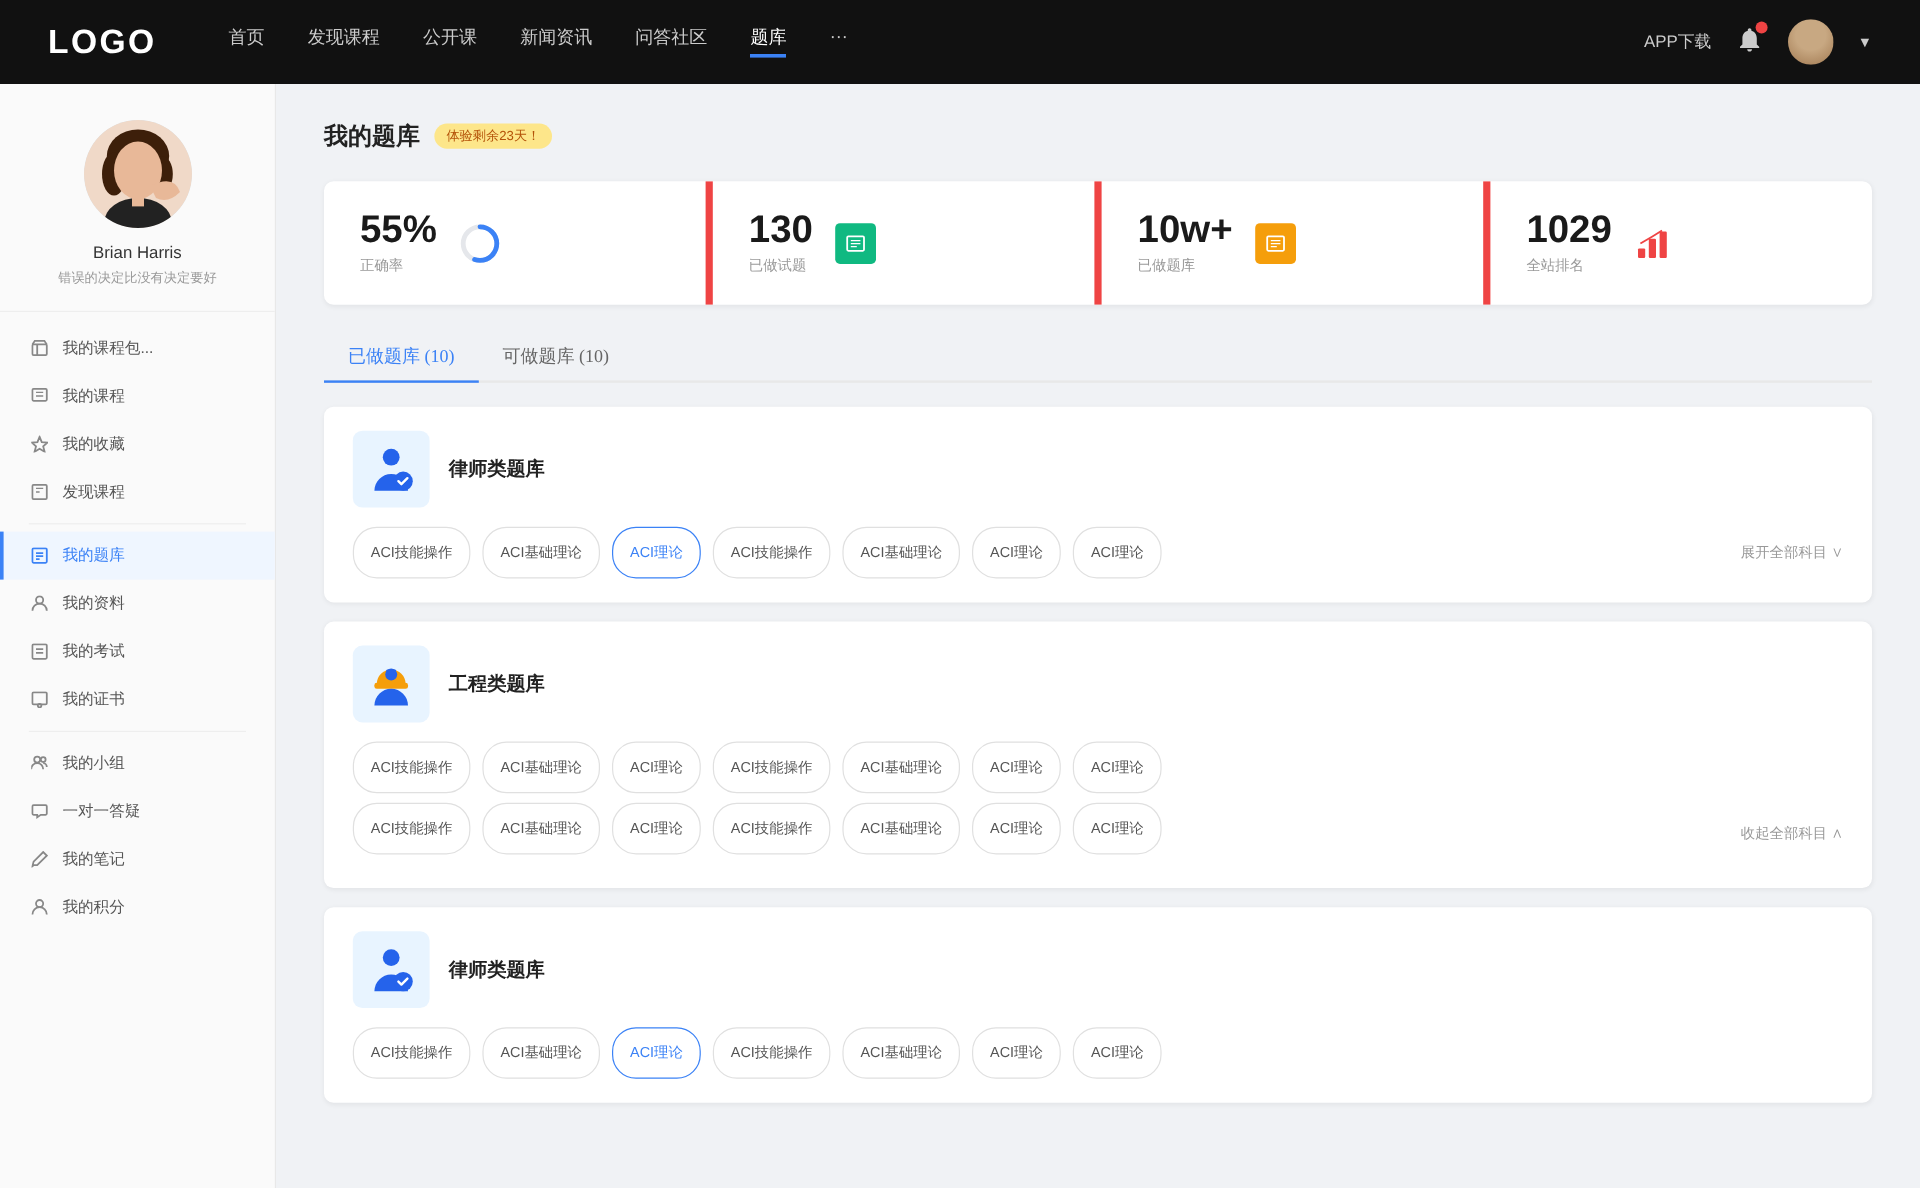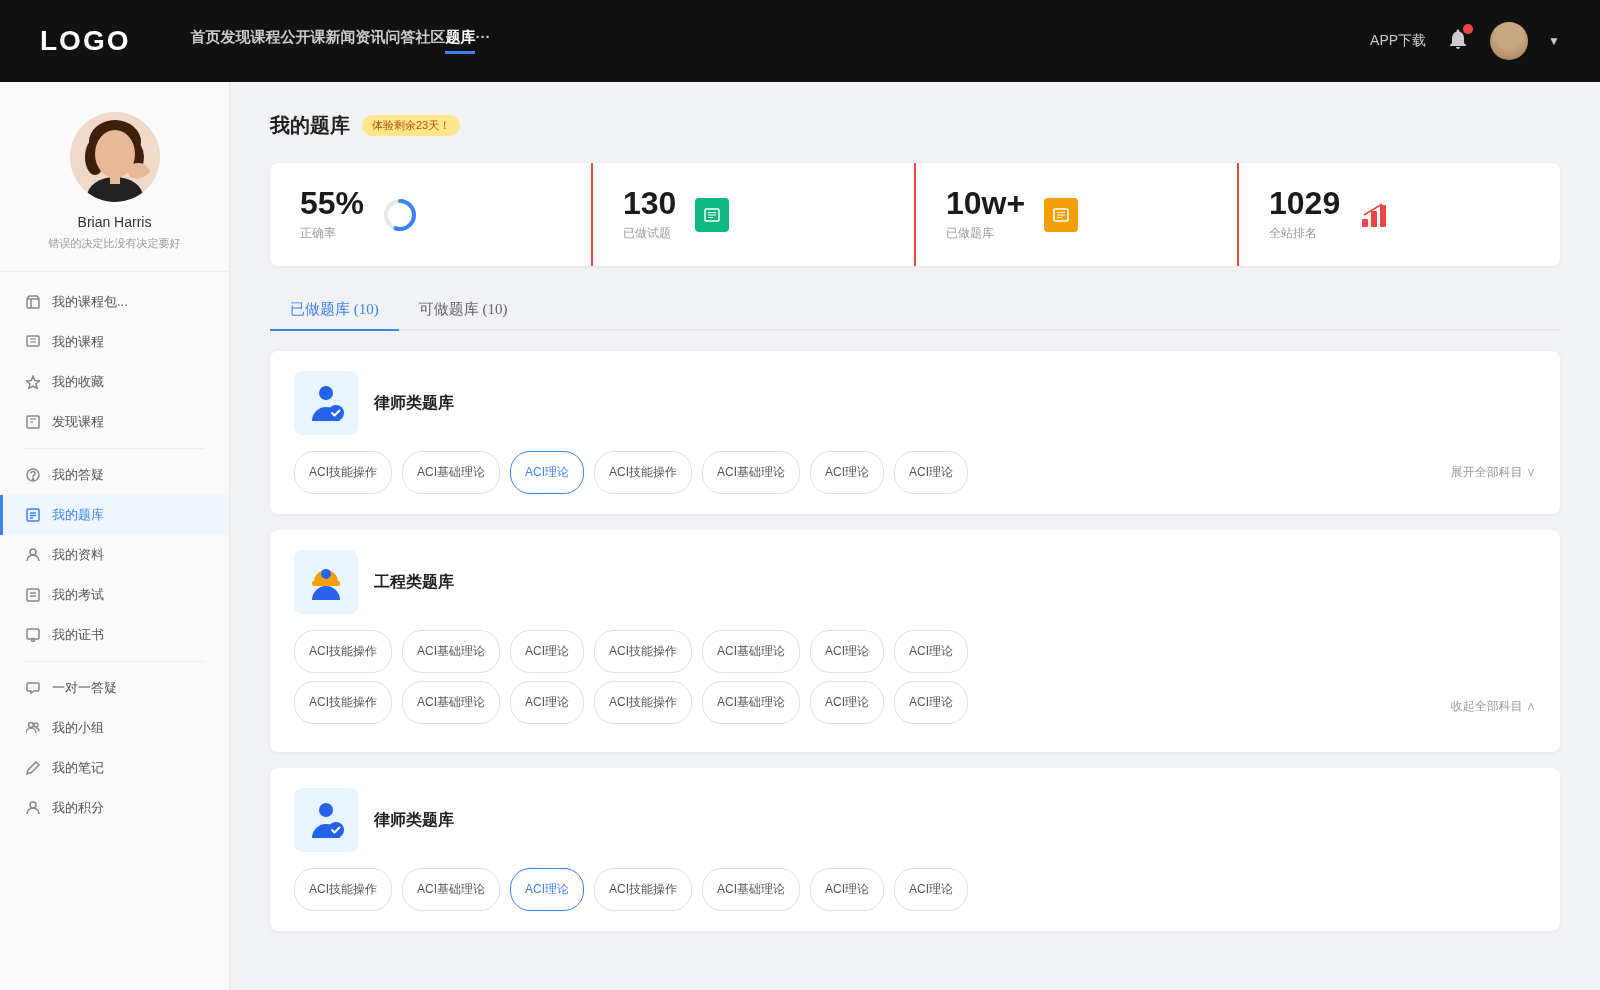--- a/index.html
+++ b/index.html
@@ -1,37 +1,37 @@
 <!DOCTYPE html>
 <html><head>
   <meta charset="utf-8">
   <style>
     * { box-sizing: border-box; margin: 0; padding: 0; }
     body { font-family: -apple-system, BlinkMacSystemFont, "PingFang SC", "Microsoft YaHei", sans-serif; background: #f0f2f5; }
 
     
     .topnav {
       background: #111;
-      height: 82px;
+      height: 70px;
       display: flex;
       align-items: center;
       padding: 0 40px;
       position: relative;
     }
     .topnav-logo {
       color: white;
       font-size: 28px;
       font-weight: bold;
       margin-right: 60px;
       letter-spacing: 2px;
     }
     .topnav-links {
       display: flex;
+      gap: 36px;
       flex: 1;
-      font-weight: bold;
     }
     .topnav-link {
       color: #ccc;
       font-size: 15px;
       cursor: pointer;
       padding-bottom: 4px;
     }
     .topnav-link.active {
       color: white;
       border-bottom: 3px solid #3b82f6;
@@ -206,21 +206,21 @@
       display: flex;
       background: white;
       border-radius: 8px;
       margin-bottom: 24px;
       overflow: hidden;
       box-shadow: 0 1px 4px rgba(0,0,0,0.06);
     }
     .stat-item {
       flex: 1;
       padding: 24px 30px;
-      border-right: 2px solid #ef4444;
+      border-right: 6px solid #ef4444;
       display: flex;
       align-items: center;
       gap: 16px;
     }
     .stat-item:last-child { border-right: none; }
     .stat-text {}
     .stat-value {
       font-size: 32px;
       font-weight: 700;
       color: #1a1a1a;
@@ -444,30 +444,20 @@
         <span class="sidebar-icon">
           <svg width="14" height="14" viewBox="0 0 14 14" fill="none" stroke="currentColor" stroke-width="1.5">
               <rect x="1" y="1" width="12" height="12" rx="1"></rect>
               <line x1="4" y1="4" x2="10" y2="4" stroke="currentColor" stroke-width="1.2"></line>
               <line x1="4" y1="7" x2="7" y2="7" stroke="currentColor" stroke-width="1.2"></line>
             </svg>
         </span>
         <span>发现课程</span>
       </div>
       <div class="sidebar-divider"></div>
-      <div class="sidebar-item">
-        <span class="sidebar-icon">
-          <svg width="14" height="14" viewBox="0 0 14 14" fill="none" stroke="currentColor" stroke-width="1.5">
-              <circle cx="7" cy="7" r="6"></circle>
-              <path d="M5 5.5c0-1.1.9-2 2-2s2 .9 2 2c0 1-.7 1.6-1.5 2S7 9 7 9.5"></path>
-              <circle cx="7" cy="11.5" r="0.7" fill="currentColor"></circle>
-            </svg>
-        </span>
-        <span>我的答疑</span>
-      </div>
       <div class="sidebar-item active">
         <span class="sidebar-icon">
           <svg width="14" height="14" viewBox="0 0 14 14" fill="none" stroke="#3b82f6" stroke-width="1.5">
               <rect x="1" y="1" width="12" height="12" rx="1"></rect>
               <line x1="4" y1="5" x2="10" y2="5"></line>
               <line x1="4" y1="7.5" x2="10" y2="7.5"></line>
               <line x1="4" y1="10" x2="7" y2="10"></line>
             </svg>
         </span>
         <span>我的题库</span>
@@ -497,35 +487,35 @@
               <rect x="1" y="1" width="12" height="10" rx="1"></rect>
               <circle cx="7" cy="12" r="1.5"></circle>
             </svg>
         </span>
         <span>我的证书</span>
       </div>
       <div class="sidebar-divider"></div>
       <div class="sidebar-item">
         <span class="sidebar-icon">
           <svg width="14" height="14" viewBox="0 0 14 14" fill="none" stroke="currentColor" stroke-width="1.5">
-              <path d="M2 2h10a1 1 0 011 1v6a1 1 0 01-1 1H8l-3 2V10H2a1 1 0 01-1-1V3a1 1 0 011-1z"></path>
-            </svg>
-        </span>
-        <span>一对一答疑</span>
-      </div>
-      <div class="sidebar-item">
-        <span class="sidebar-icon">
-          <svg width="14" height="14" viewBox="0 0 14 14" fill="none" stroke="currentColor" stroke-width="1.5">
               <circle cx="5" cy="4" r="2.5"></circle>
               <circle cx="10" cy="4" r="2"></circle>
               <path d="M0 12c0-2.8 2.2-5 5-5s5 2.2 5 5"></path>
               <path d="M10 7c1.7 0 3 1.4 3 3.2"></path>
             </svg>
         </span>
         <span>我的小组</span>
+      </div>
+      <div class="sidebar-item">
+        <span class="sidebar-icon">
+          <svg width="14" height="14" viewBox="0 0 14 14" fill="none" stroke="currentColor" stroke-width="1.5">
+              <path d="M2 2h10a1 1 0 011 1v6a1 1 0 01-1 1H8l-3 2V10H2a1 1 0 01-1-1V3a1 1 0 011-1z"></path>
+            </svg>
+        </span>
+        <span>一对一答疑</span>
       </div>
       <div class="sidebar-item">
         <span class="sidebar-icon">
           <svg width="14" height="14" viewBox="0 0 14 14" fill="none" stroke="currentColor" stroke-width="1.5">
               <path d="M2 12L1 13l1-4 8-8 3 3-8 8z"></path>
             </svg>
         </span>
         <span>我的笔记</span>
       </div>
       <div class="sidebar-item">

